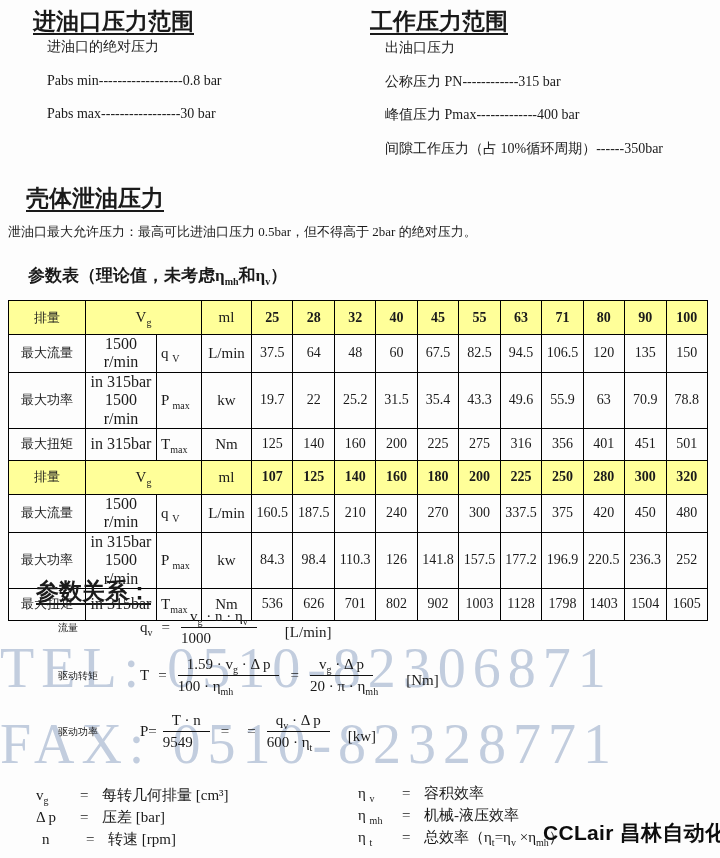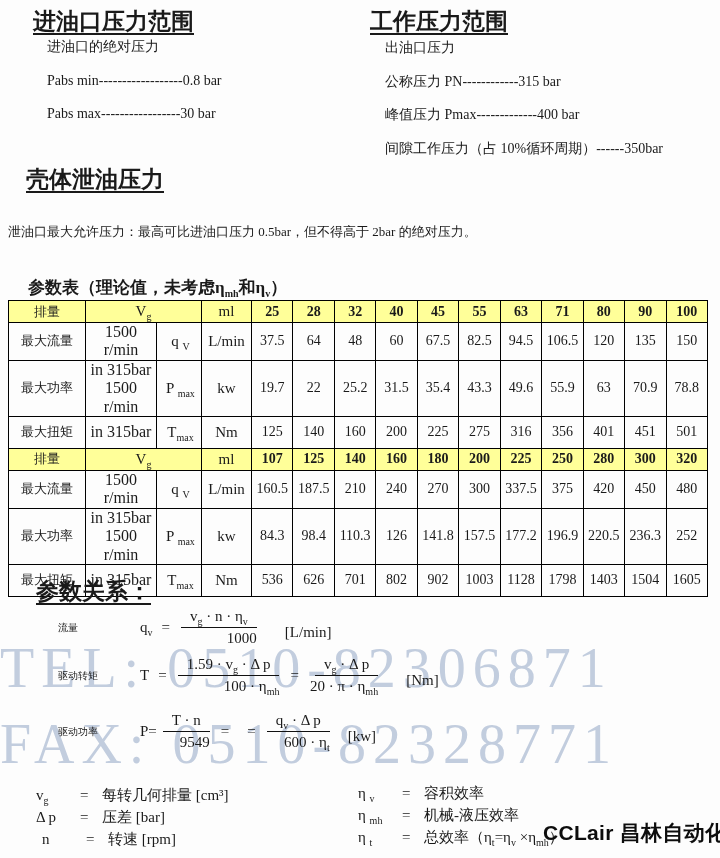--- a/index.html
+++ b/index.html
@@ -24,39 +24,39 @@
   .bsub{font-weight:bold;}
 
   
   table{
     position:absolute;left:8px;top:300px;width:700px;
     border-collapse:collapse;table-layout:fixed;
     font-family:"Liberation Serif",serif;
   }
   td{border:1px solid #000;text-align:center;vertical-align:middle;padding:0 1px;overflow:hidden;}
   tr.yellow td{background:#ffff99;}
-  .r-hd{height:22px;}
+  .r-hd{height:34px;}
   .r-flow{height:30px;}
   .r-pow{height:36px;}
   .r-tor{height:32px;}
   td.label{font-size:13px;}
   td.cond{font-size:16px;line-height:1.15;}
-  td.sym{font-size:15px;text-align:center;padding-left:4px;}
+  td.sym{font-size:15px;text-align:left;padding-left:4px;}
   td.unit{font-size:15px;}
   td.val{font-size:14px;}
   .b{font-weight:bold;}
 
   
   .formula-row{
     position:absolute;left:36px;display:flex;align-items:center;
     font-size:15px;white-space:nowrap;z-index:1;
   }
   .flabel{width:82px;font-size:10px;margin-left:22px;}
   .eq{margin:0 9px;}
-  .frac{display:inline-flex;flex-direction:column;align-items:flex-end;text-align:center;margin:0 2px;}
+  .frac{display:inline-flex;flex-direction:column;align-items:flex-start;text-align:center;margin:0 2px;}
   .num{border-bottom:1px solid #111;padding:0 9px 2px;}
   .den{padding-top:2px;}
   .funit{margin-left:26px;margin-top:9px;}
 
   
   .legend-col{position:absolute;font-size:15px;z-index:1;}
   .legend-line{display:flex;align-items:baseline;height:22px;white-space:nowrap;}
   .lsym{min-width:44px;}
   .leq{min-width:22px;}
 
@@ -78,24 +78,24 @@
   <div class="tline" style="left:47px;top:38px">进油口的绝对压力</div>
   <div class="tline" style="left:47px;top:73px">Pabs min------------------0.8 bar</div>
   <div class="tline" style="left:47px;top:106px">Pabs max-----------------30 bar</div>
 
   <div class="h1" style="left:370px;top:6px">工作压力范围</div>
   <div class="tline" style="left:385px;top:39px">出油口压力</div>
   <div class="tline" style="left:385px;top:73px">公称压力 PN------------315 bar</div>
   <div class="tline" style="left:385px;top:106px">峰值压力  Pmax-------------400 bar</div>
   <div class="tline" style="left:385px;top:140px">间隙工作压力（占 10%循环周期）------350bar</div>
 
-  <div class="h1" style="left:26px;top:164px">壳体泄油压力</div>
+  <div class="h1" style="left:26px;top:183px">壳体泄油压力</div>
   <div class="tline small" style="left:8px;top:223px">泄油口最大允许压力：最高可比进油口压力 0.5bar，但不得高于 2bar  的绝对压力。</div>
 
-  <div class="tline" style="left:28px;top:276px;font-size:17px;font-weight:bold"><span>参数表（理论值，未考虑η</span><sub class="bsub">mh</sub><span>和η</span><sub class="bsub">v</sub><span>）</span></div>
+  <div class="tline" style="left:28px;top:264px;font-size:17px;font-weight:bold"><span>参数表（理论值，未考虑η</span><sub class="bsub">mh</sub><span>和η</span><sub class="bsub">v</sub><span>）</span></div>
 
   <table>
     <colgroup>
       <col style="width:77px">
         <col style="width:71px">
         <col style="width:45px">
         <col style="width:50px">
     </colgroup>
     <tbody>
       <tr class="yellow r-hd">

